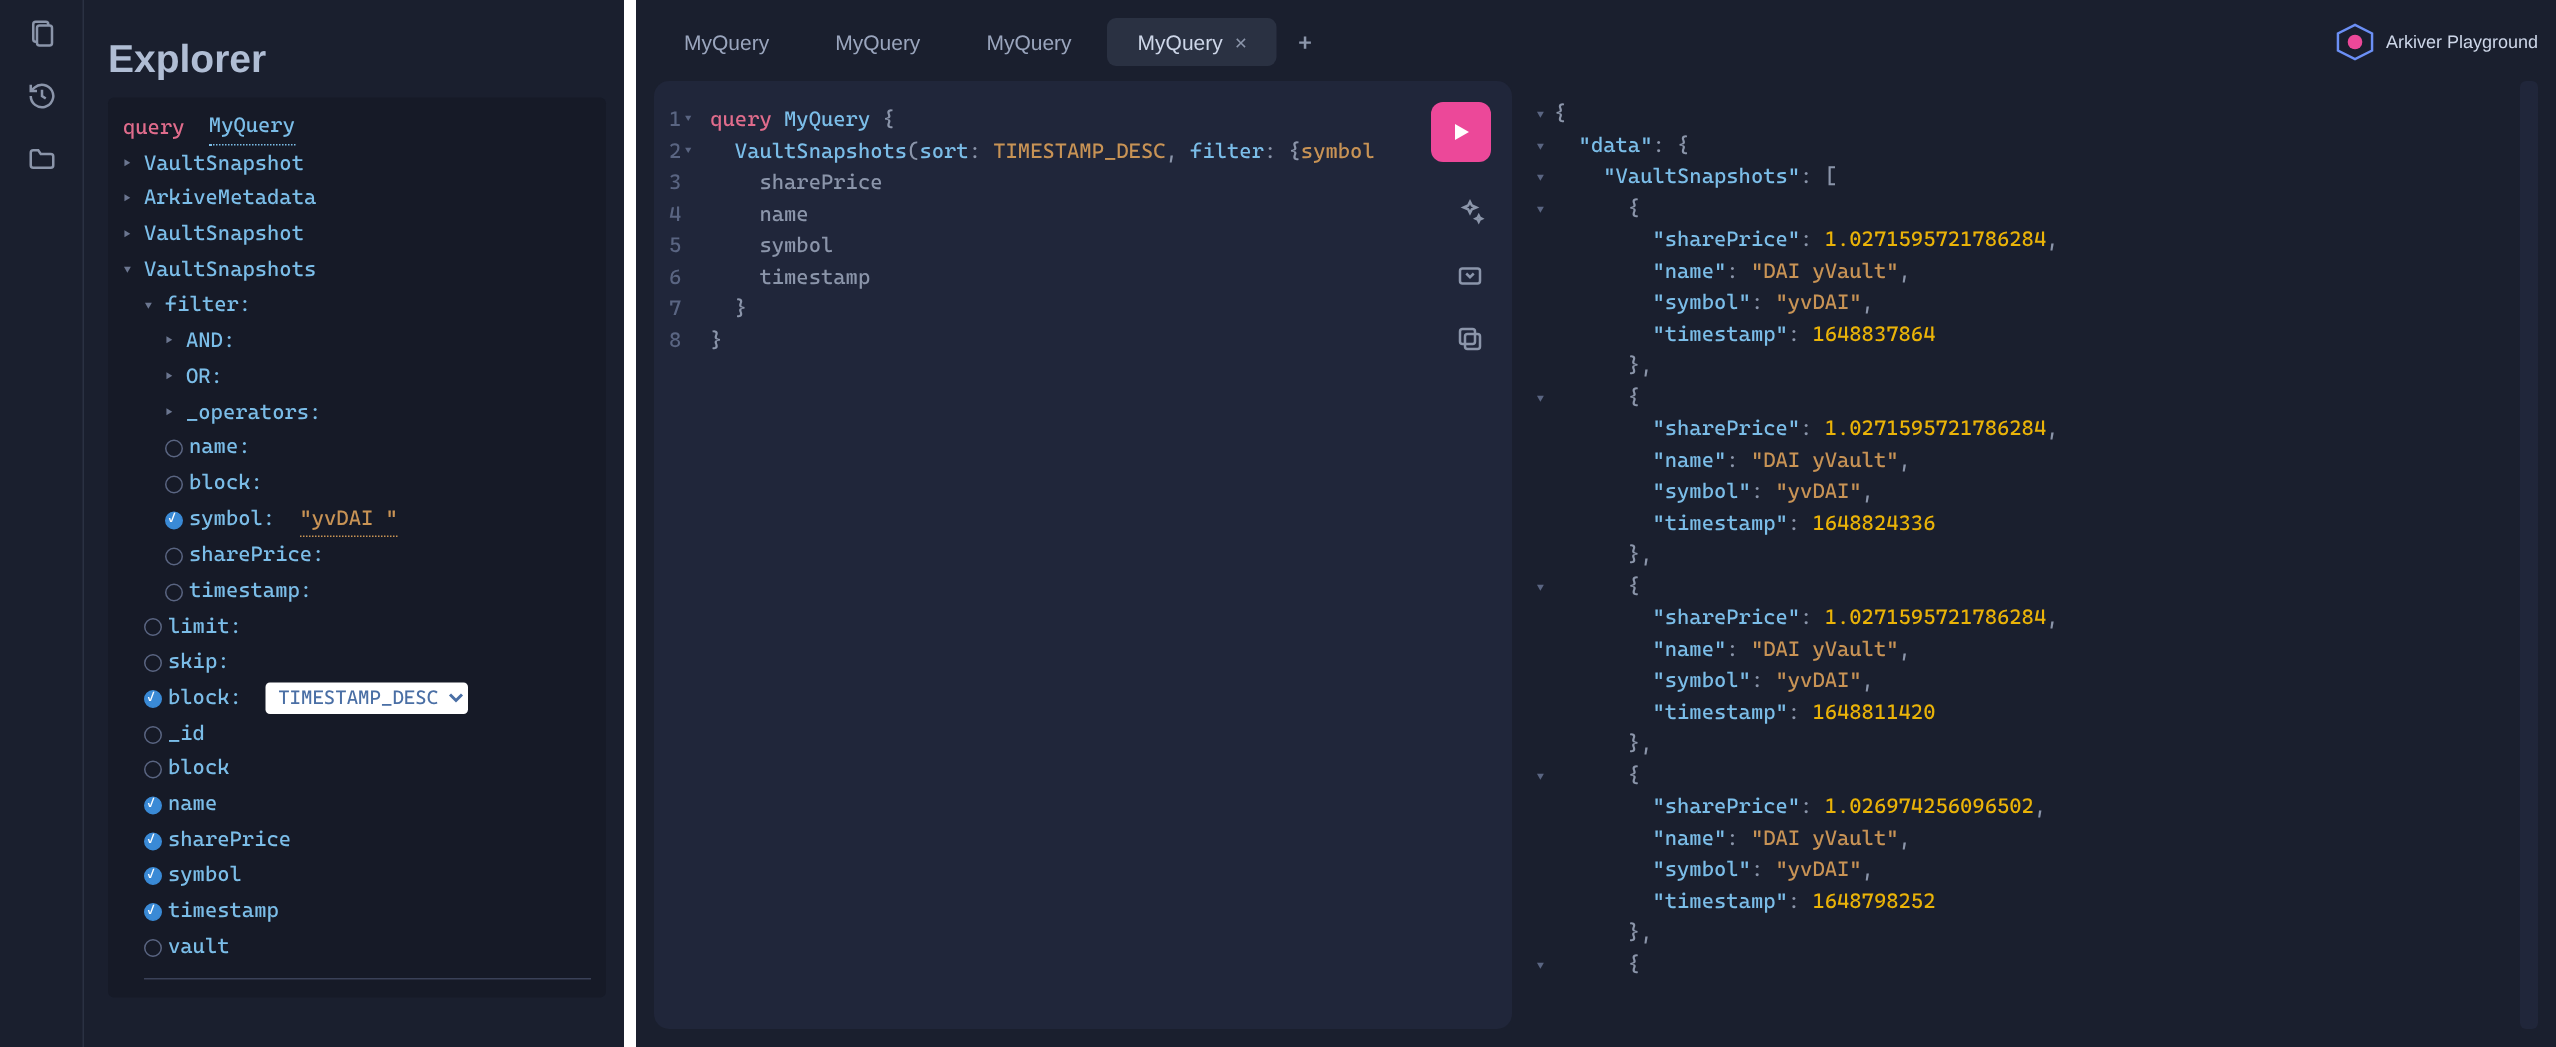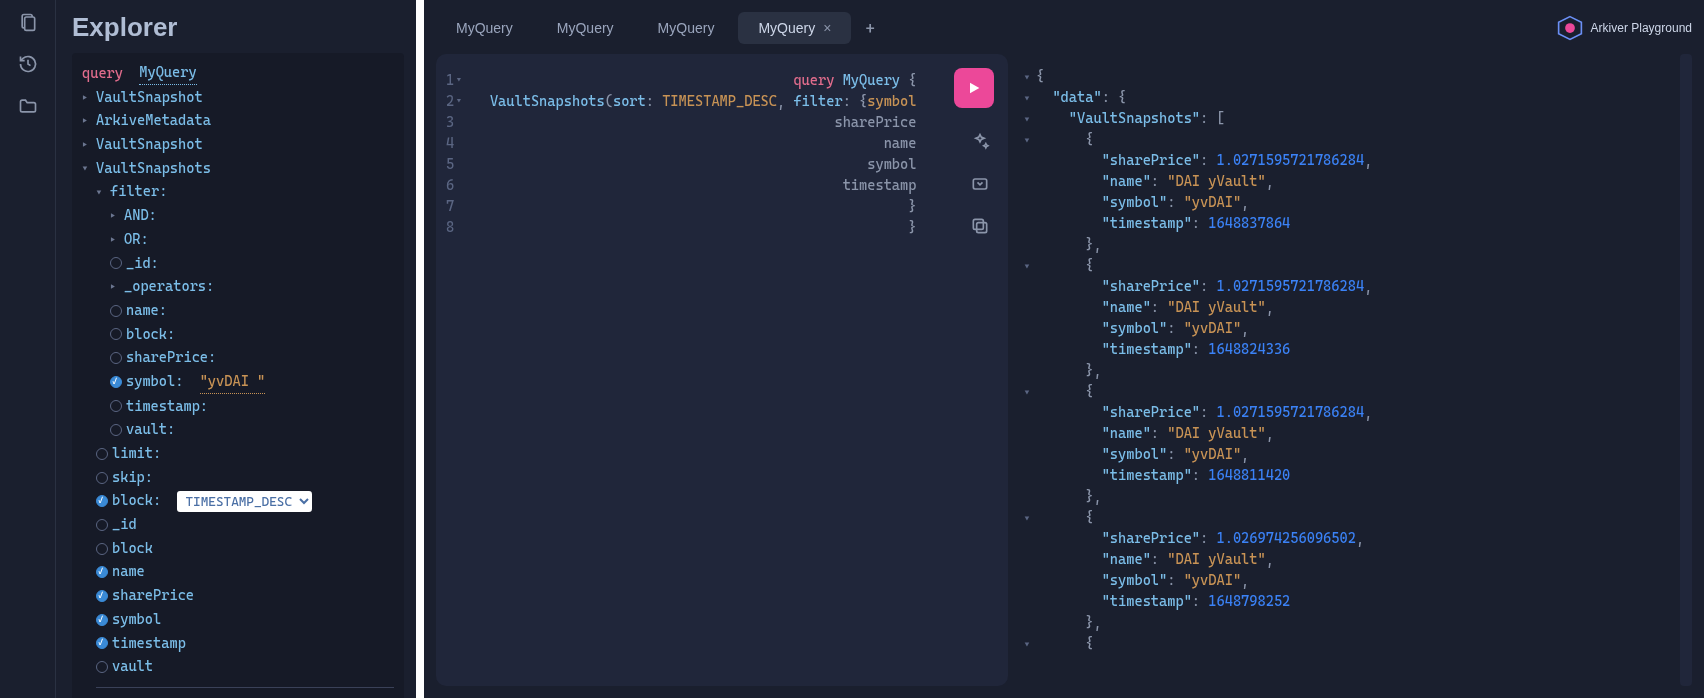--- a/index.html
+++ b/index.html
@@ -28,21 +28,21 @@
   height: 24px;
   color: #8b95aa;
   cursor: pointer;
   display: flex;
   align-items: center;
   justify-content: center;
 }
 .explorer {
   width: 360px;
   background: #1a1f2e;
-  padding: 12px 12px 12px 16px;
+  padding: 24px 12px 12px 16px;
   overflow-y: auto;
   position: relative;
 }
 .explorer h1 {
   color: #b0bdd4;
   font-size: 26px;
   font-weight: 600;
   margin-bottom: 10px;
   font-family: -apple-system, BlinkMacSystemFont, sans-serif;
 }
@@ -179,21 +179,20 @@
   text-align: right;
   padding-right: 12px;
   line-height: 1.5;
   user-select: none;
 }
 .gutter .gl { display: flex; align-items: center; justify-content: flex-end; gap: 2px; }
 .gutter .fold { font-size: 9px; color: #5a6582; }
 .code {
   line-height: 1.5;
   white-space: pre;
-  text-align: right;
 }
 .c-kw { color: #e06c8c; }
 .c-name { color: #7bbde8; }
 .c-arg { color: #7bbde8; }
 .c-enum { color: #c89355; }
 .c-punc { color: #8b95aa; }
 .c-field { color: #8b95aa; }
 .run-btn {
   position: absolute;
   top: 14px;
@@ -225,21 +224,21 @@
 .results {
   flex: 1;
   padding: 12px 8px 12px 16px;
   overflow-y: auto;
   line-height: 1.5;
   position: relative;
 }
 .r-line { white-space: pre; }
 .r-key { color: #7bbde8; }
 .r-str { color: #c89355; }
-.r-num { color: #3b82f6; }
+.r-num { color: #eab308; }
 .r-punc { color: #8b95aa; }
 .r-fold { color: #5a6582; font-size: 10px; display: inline-block; width: 12px; }
 .scrollbar-track {
   width: 12px;
   background: #20263a;
   border-radius: 4px;
 }
 .ind0 { padding-left: 0; }
 .ind1 { padding-left: 14px; }
 .ind2 { padding-left: 28px; }
@@ -301,47 +300,39 @@
 
     <div class="tree-row ind2">
         <span class="caret">▸</span>
         <span class="fld">AND:</span>
       </div>
     <div class="tree-row ind2">
         <span class="caret">▸</span>
         <span class="fld">OR:</span>
       </div>
     <div class="tree-row ind2">
-        <span class="radio"></span>
-        <span class="fld">_id:</span>
-      </div>
-    <div class="tree-row ind2">
         <span class="caret">▸</span>
         <span class="fld">_operators:</span>
       </div>
     <div class="tree-row ind2">
         <span class="radio"></span>
         <span class="fld">name:</span>
       </div>
     <div class="tree-row ind2">
         <span class="radio"></span>
         <span class="fld">block:</span>
       </div>
+    <div class="tree-row ind2"><span class="check"></span><span class="fld">symbol:</span>&nbsp;<span class="val-str val-str-edit">"yvDAI "</span></div>
     <div class="tree-row ind2">
         <span class="radio"></span>
         <span class="fld">sharePrice:</span>
       </div>
-    <div class="tree-row ind2"><span class="check"></span><span class="fld">symbol:</span>&nbsp;<span class="val-str val-str-edit">"yvDAI "</span></div>
     <div class="tree-row ind2">
         <span class="radio"></span>
         <span class="fld">timestamp:</span>
-      </div>
-    <div class="tree-row ind2">
-        <span class="radio"></span>
-        <span class="fld">vault:</span>
       </div>
 
     <div class="tree-row ind1">
         <span class="radio"></span>
         <span class="fld">limit:</span>
       </div>
     <div class="tree-row ind1">
         <span class="radio"></span>
         <span class="fld">skip:</span>
       </div>

